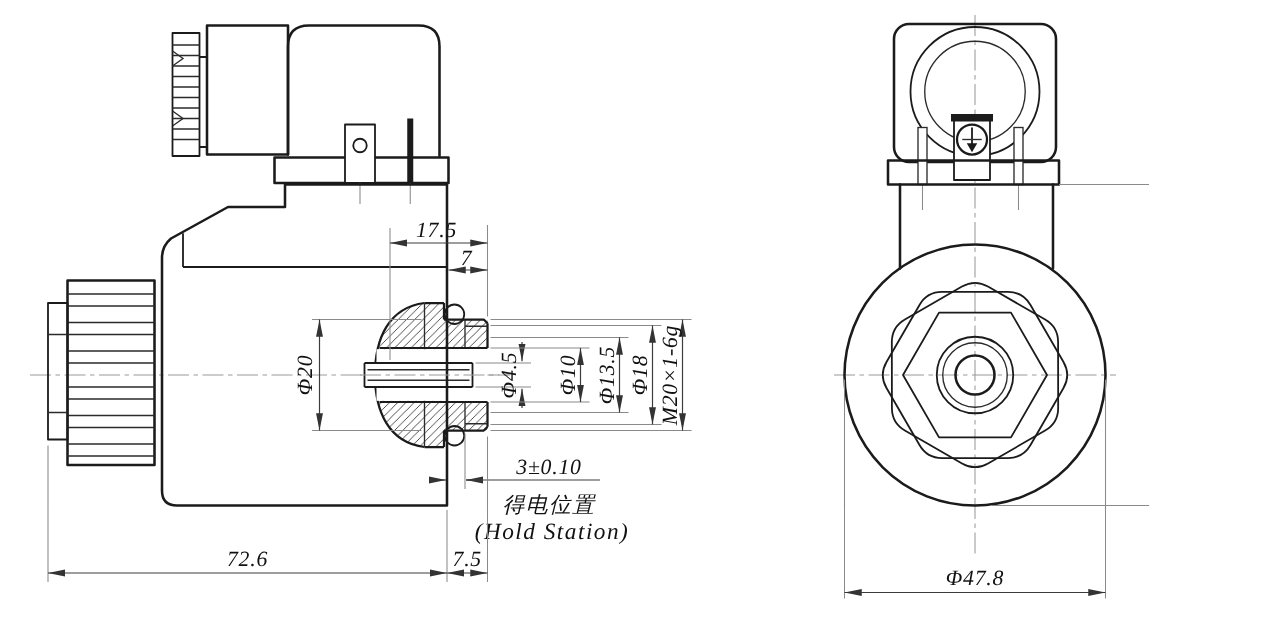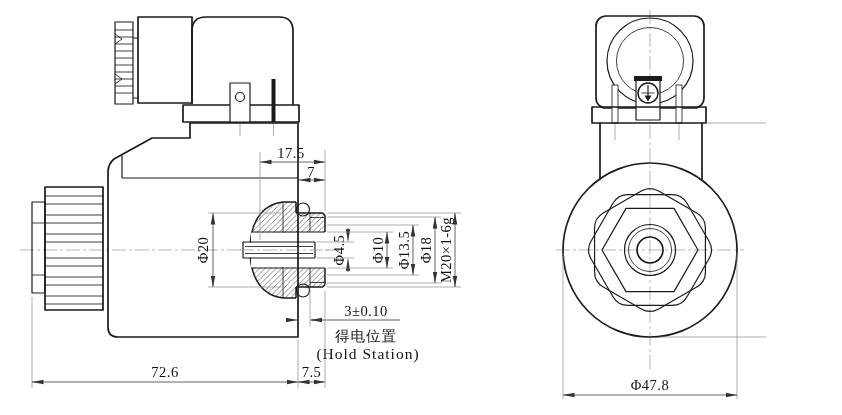--- a/index.html
+++ b/index.html
@@ -1,16 +1,16 @@
 <!DOCTYPE html>
 <html><head>
 <meta charset="utf-8">
 <style>
   html,body{margin:0;padding:0;background:#fff;}
-  .page{width:766px;height:415px;background:#fff;position:relative;overflow:hidden;}
+  .page{width:766px;height:415px;background:#fff;position:relative;overflow:hidden;font-style:italic;}
   svg{display:block;}
   .ol   {stroke:#1b1b1b;stroke-width:1.7;fill:none;stroke-linejoin:round;stroke-linecap:round;}
   .ol15 {stroke:#1b1b1b;stroke-width:1.5;fill:none;stroke-linejoin:round;}
   .ol2  {stroke:#1b1b1b;stroke-width:1.2;fill:none;stroke-linejoin:round;}
   .thin {stroke:#2b2b2b;stroke-width:0.9;fill:none;}
   .dim  {stroke:#3c3c3c;stroke-width:0.8;fill:none;}
   .ext  {stroke:#8a8a8a;stroke-width:0.7;fill:none;}
   .cl   {stroke:#9a9a9a;stroke-width:0.7;fill:none;stroke-dasharray:14 3 3 3;}
   .wf   {fill:#ffffff;stroke:none;}
   .dk   {fill:#1b1b1b;stroke:none;}

